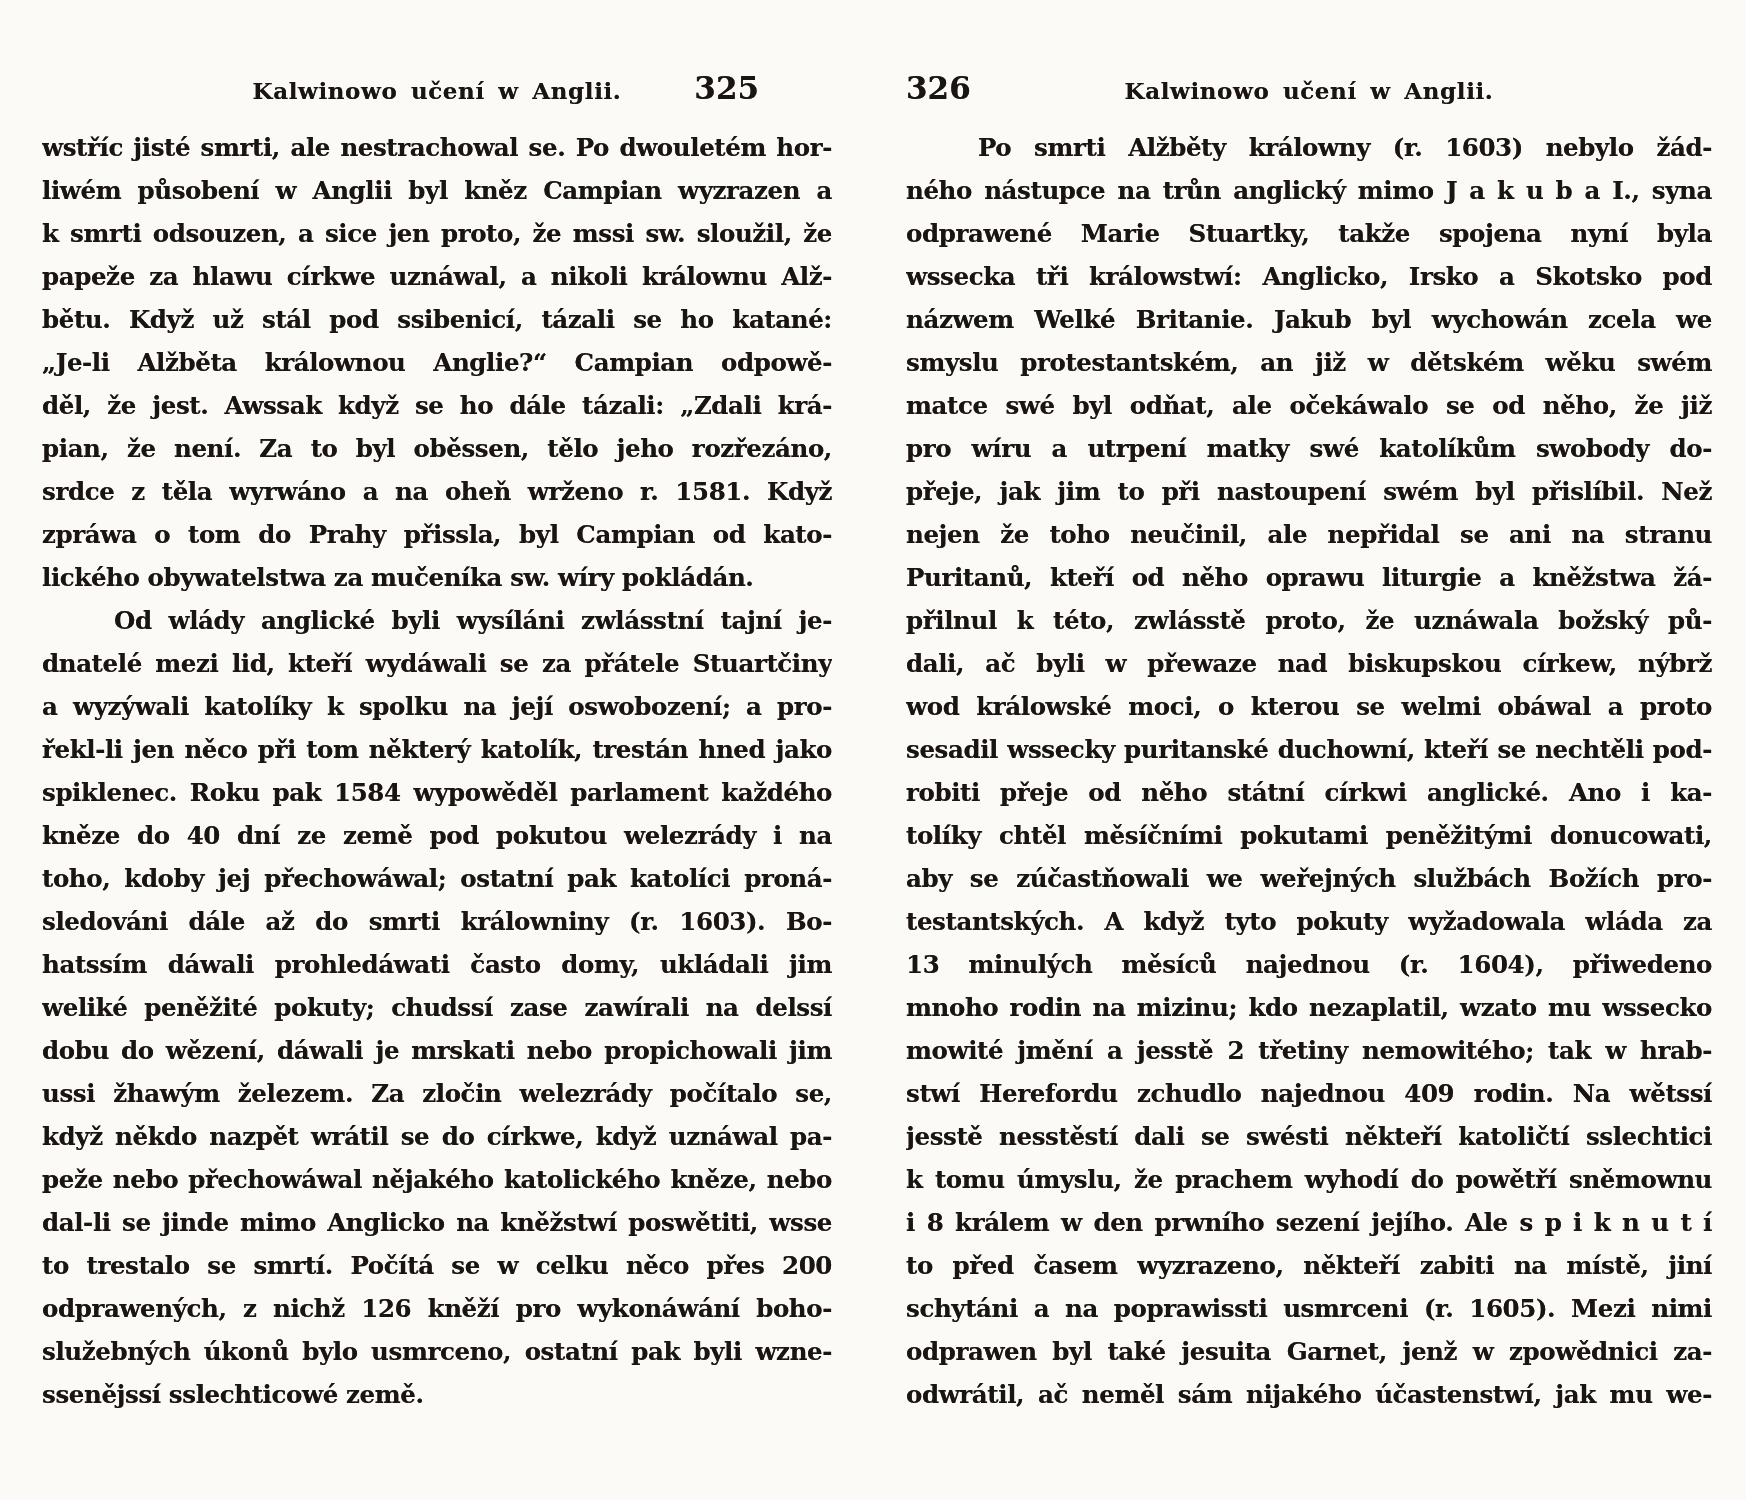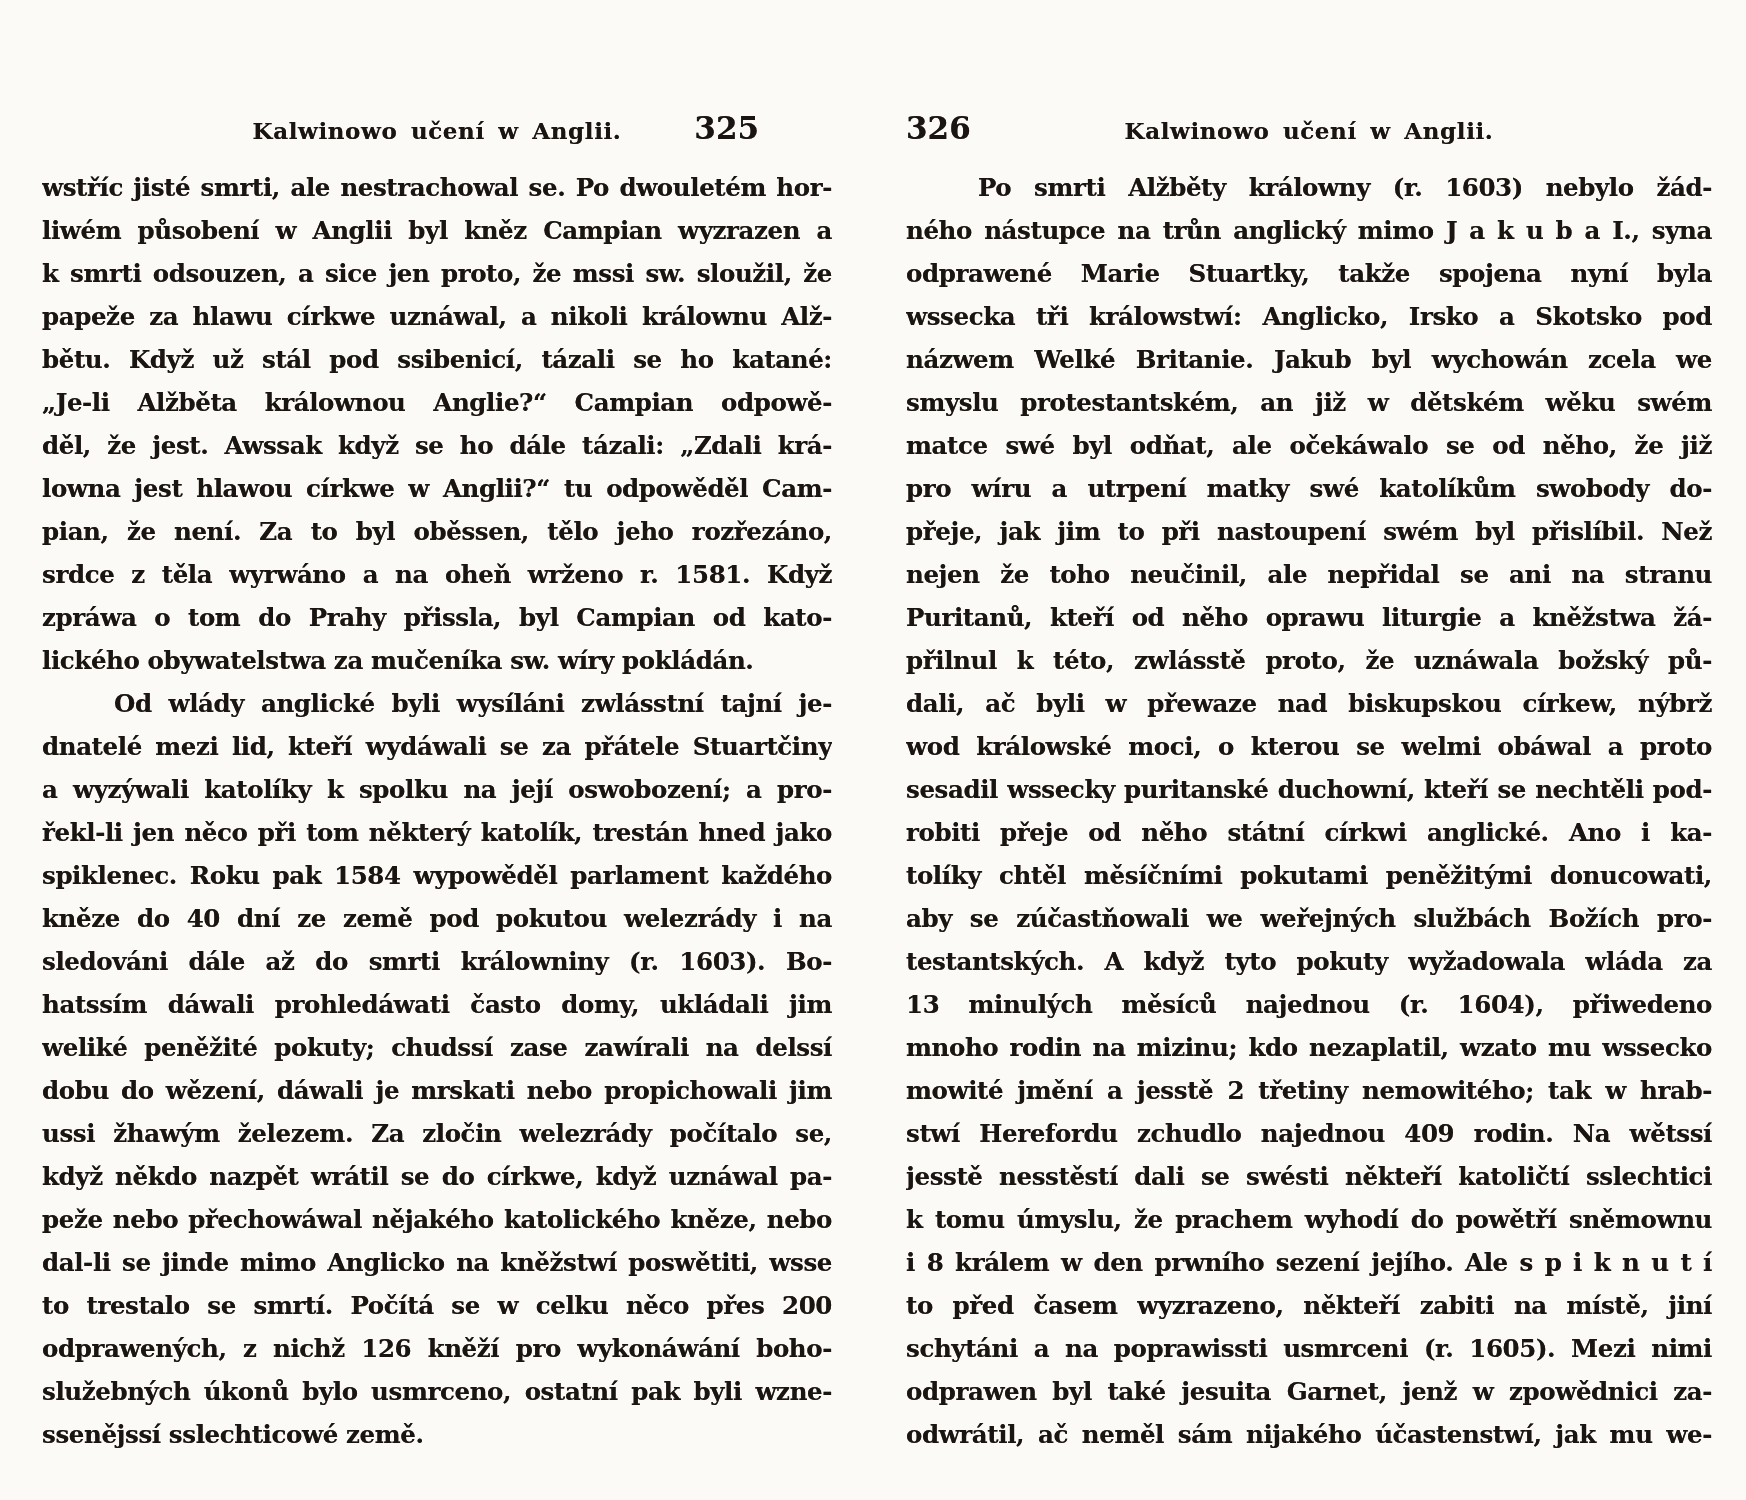--- a/index.html
+++ b/index.html
@@ -4,21 +4,21 @@
 <style>
   html, body { margin: 0; padding: 0; }
   body {
     width: 1746px; height: 1500px;
     background: #fbfaf7;
     font-family: "DejaVu Serif", "Liberation Serif", serif;
     color: #1b1511;
     overflow: hidden;
     position: relative;
   }
-  .sheet { position: absolute; inset: 0; margin-top: 40px; }
+  .sheet { position: absolute; inset: 0; }
   .page { position: absolute; top: 60px; height: 1410px; }
   .page.left  { left: 42px;  width: 790px; }
   .page.right { left: 906px; width: 806px; }
 
   .pg-header {
     position: absolute; top: 10px; left: 0; right: 0;
     display: grid; grid-template-columns: 1fr auto 1fr;
     align-items: baseline;
   }
   .running-title {
@@ -59,31 +59,31 @@
       <span class="pg-num right">325</span>
     </header>
     <div class="pg-body">
         <div class="line">wstříc jisté smrti, ale nestrachowal se. Po dwouletém hor-</div>
         <div class="line">liwém působení w Anglii byl kněz Campian wyzrazen a</div>
         <div class="line">k smrti odsouzen, a sice jen proto, že mssi sw. sloužil, že</div>
         <div class="line">papeže za hlawu církwe uznáwal, a nikoli králownu Alž-</div>
         <div class="line">bětu. Když už stál pod ssibenicí, tázali se ho katané:</div>
         <div class="line">„Je-li Alžběta králownou Anglie?“ Campian odpowě-</div>
         <div class="line">děl, že jest. Awssak když se ho dále tázali: „Zdali krá-</div>
-        <div class="line">lowna jest hlawou církwe w Anglii?“ tu odpowěděl Cam-</div>
         <div class="line">pian, že není. Za to byl oběssen, tělo jeho rozřezáno,</div>
         <div class="line">srdce z těla wyrwáno a na oheň wrženo r. 1581. Když</div>
         <div class="line">zpráwa o tom do Prahy přissla, byl Campian od kato-</div>
         <div class="line no-just">lického obywatelstwa za mučeníka sw. wíry pokládán.</div>
         <div class="line indent">Od wlády anglické byli wysíláni zwlásstní tajní je-</div>
         <div class="line">dnatelé mezi lid, kteří wydáwali se za přátele Stuartčiny</div>
         <div class="line">a wyzýwali katolíky k spolku na její oswobození; a pro-</div>
         <div class="line">řekl-li jen něco při tom některý katolík, trestán hned jako</div>
         <div class="line">spiklenec. Roku pak 1584 wypowěděl parlament každého</div>
         <div class="line">kněze do 40 dní ze země pod pokutou welezrády i na</div>
+        <div class="line">toho, kdoby jej přechowáwal; ostatní pak katolíci proná-</div>
         <div class="line">sledováni dále až do smrti králowniny (r. 1603). Bo-</div>
         <div class="line">hatssím dáwali prohledáwati často domy, ukládali jim</div>
         <div class="line">weliké peněžité pokuty; chudssí zase zawírali na delssí</div>
         <div class="line">dobu do wězení, dáwali je mrskati nebo propichowali jim</div>
         <div class="line">ussi žhawým železem. Za zločin welezrády počítalo se,</div>
         <div class="line">když někdo nazpět wrátil se do církwe, když uznáwal pa-</div>
         <div class="line">peže nebo přechowáwal nějakého katolického kněze, nebo</div>
         <div class="line">dal-li se jinde mimo Anglicko na kněžstwí poswětiti, wsse</div>
         <div class="line">to trestalo se smrtí. Počítá se w celku něco přes 200</div>
         <div class="line">odprawených, z nichž 126 kněží pro wykonáwání boho-</div>

